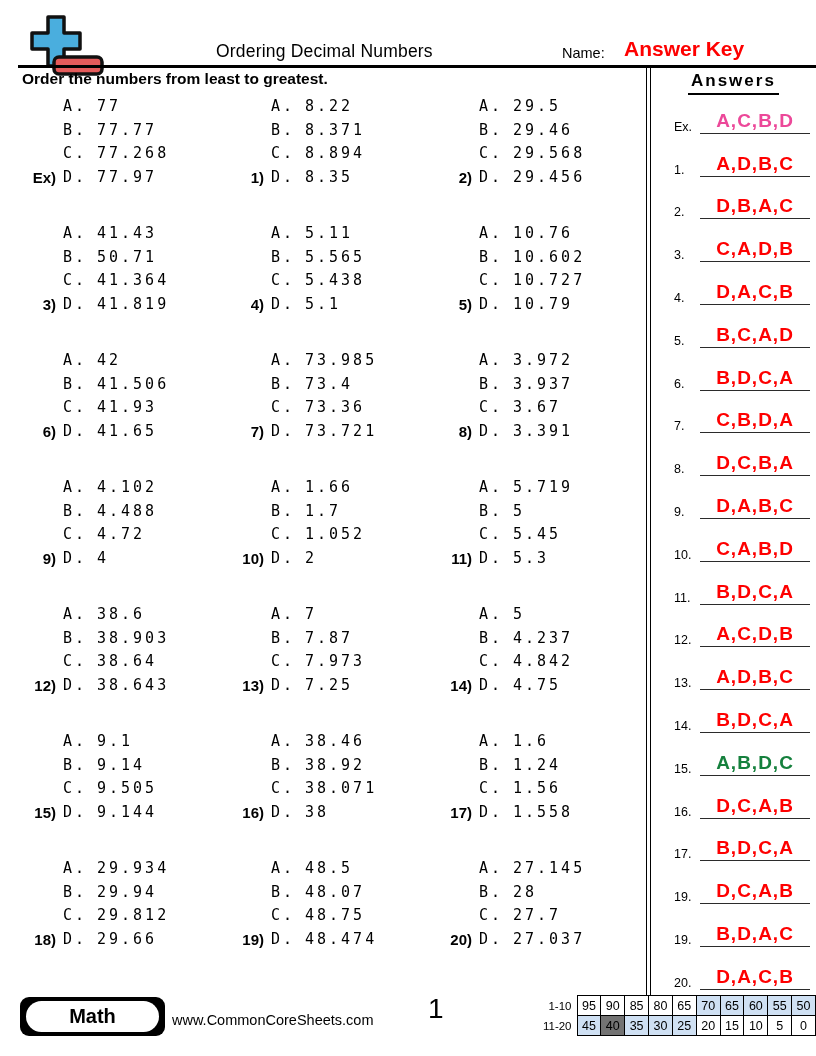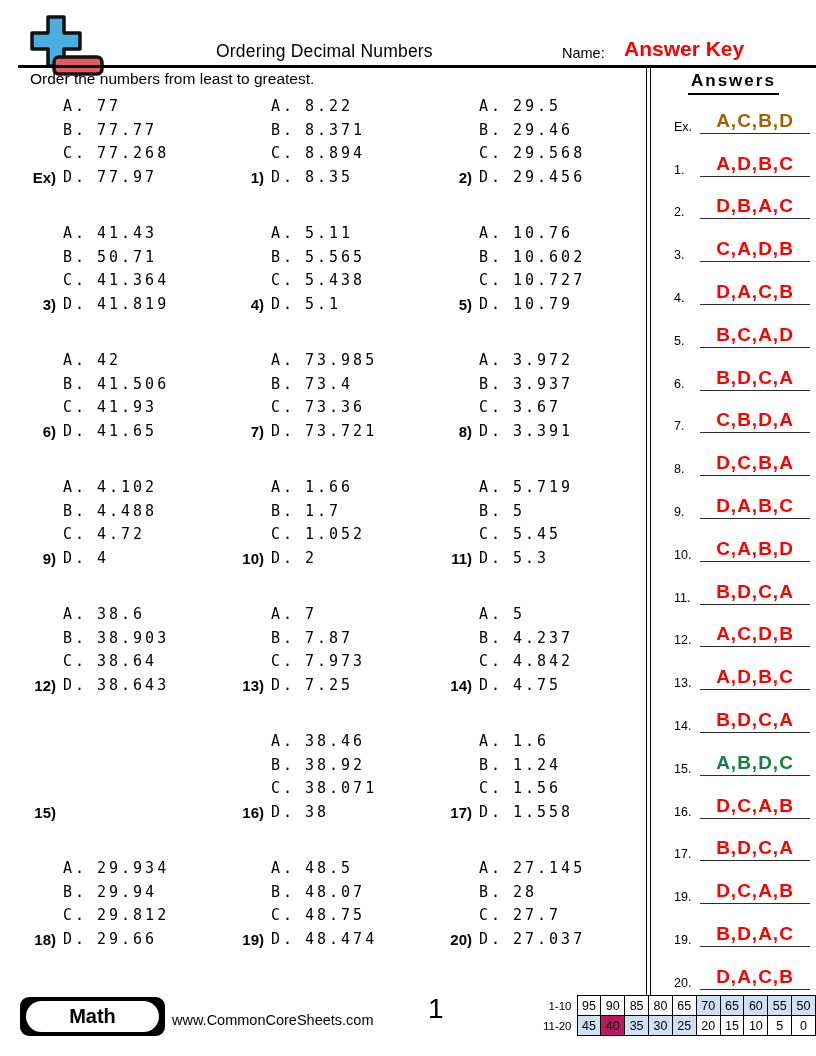--- a/index.html
+++ b/index.html
@@ -6,21 +6,21 @@
   .page {
     position:relative; width:816px; height:1056px; background:#fff;
     font-family:"Liberation Sans", sans-serif; color:#000; overflow:hidden;
   }
   
   .logo { position:absolute; left:26px; top:14px; }
   .title { position:absolute; left:216px; top:41px; font-size:17.5px; letter-spacing:0.2px; }
   .name-label { position:absolute; left:562px; top:45px; font-size:14.5px; }
   .name-value { position:absolute; left:624px; top:37px; font-size:21px; font-weight:bold; color:#fe0000; }
   .hrule { position:absolute; left:18px; right:0; top:65px; height:2.5px; background:#000; }
-  .instruction { position:absolute; left:22px; top:70px; font-size:15.5px; font-weight:normal;margin-left:8px; }
+  .instruction { position:absolute; left:22px; top:70px; font-size:15.5px; font-weight:bold; }
   
   .problems-grid {
     position:absolute; left:20px; top:95px; width:624px;
     display:grid; grid-template-columns:208px 208px 208px; row-gap:33px;
   }
   .problem-cell { display:flex; align-items:flex-end; }
   .p-num { width:36px; text-align:right; font-weight:bold; font-size:15px; padding-right:7px; line-height:23.5px; flex:none; }
   .p-opts { }
   .opt { line-height:23.5px; font-size:15px; font-family:"DejaVu Sans Mono", monospace; letter-spacing:3px; white-space:nowrap; }
   .opt-letter { display:inline-block; min-width:25px; margin-right:9px; }
@@ -193,20 +193,26 @@
         <div class="p-num">14)</div>
         <div class="p-opts">
           <div class="opt"><span class="opt-letter">A.</span><span class="opt-value">5</span></div>
           <div class="opt"><span class="opt-letter">B.</span><span class="opt-value">4.237</span></div>
           <div class="opt"><span class="opt-letter">C.</span><span class="opt-value">4.842</span></div>
           <div class="opt"><span class="opt-letter">D.</span><span class="opt-value">4.75</span></div>
         </div>
       </div>
       <div class="problem-cell">
         <div class="p-num">15)</div>
+        <div class="p-opts">
+          <div class="opt"><span class="opt-letter">A.</span><span class="opt-value">9.1</span></div>
+          <div class="opt"><span class="opt-letter">B.</span><span class="opt-value">9.14</span></div>
+          <div class="opt"><span class="opt-letter">C.</span><span class="opt-value">9.505</span></div>
+          <div class="opt"><span class="opt-letter">D.</span><span class="opt-value">9.144</span></div>
+        </div>
       </div>
       <div class="problem-cell">
         <div class="p-num">16)</div>
         <div class="p-opts">
           <div class="opt"><span class="opt-letter">A.</span><span class="opt-value">38.46</span></div>
           <div class="opt"><span class="opt-letter">B.</span><span class="opt-value">38.92</span></div>
           <div class="opt"><span class="opt-letter">C.</span><span class="opt-value">38.071</span></div>
           <div class="opt"><span class="opt-letter">D.</span><span class="opt-value">38</span></div>
         </div>
       </div>
@@ -246,21 +252,21 @@
           <div class="opt"><span class="opt-letter">D.</span><span class="opt-value">27.037</span></div>
         </div>
       </div>
     </div>
 
   <div class="vrule"></div>
   <div class="answers-title">Answers</div>
   <div class="answers-list">
       <div class="ans-row">
         <span class="ans-num">Ex.</span>
-        <div class="ans-line"><span class="ans-value" style="color: #a16207;">A,C,B,D</span></div>
+        <div class="ans-line"><span class="ans-value" style="color: #ec4899;">A,C,B,D</span></div>
       </div>
       <div class="ans-row">
         <span class="ans-num">1.</span>
         <div class="ans-line"><span class="ans-value" style="color: rgb(254, 0, 0);">A,D,B,C</span></div>
       </div>
       <div class="ans-row">
         <span class="ans-num">2.</span>
         <div class="ans-line"><span class="ans-value" style="color: rgb(254, 0, 0);">D,B,A,C</span></div>
       </div>
       <div class="ans-row">
@@ -355,21 +361,21 @@
           <td class="cell" style="background: rgb(255, 255, 255);">65</td>
           <td class="cell" style="background: rgb(207, 224, 243);">70</td>
           <td class="cell" style="background: rgb(207, 224, 243);">65</td>
           <td class="cell" style="background: rgb(207, 224, 243);">60</td>
           <td class="cell" style="background: rgb(207, 224, 243);">55</td>
           <td class="cell" style="background: rgb(207, 224, 243);">50</td>
         </tr>
         <tr>
           <td class="lbl">11-20</td>
           <td class="cell" style="background: rgb(207, 224, 243);">45</td>
-          <td class="cell" style="background: #be185d;">40</td>
+          <td class="cell" style="background: #737373;">40</td>
           <td class="cell" style="background: rgb(207, 224, 243);">35</td>
           <td class="cell" style="background: rgb(207, 224, 243);">30</td>
           <td class="cell" style="background: rgb(207, 224, 243);">25</td>
           <td class="cell" style="background: rgb(255, 255, 255);">20</td>
           <td class="cell" style="background: rgb(255, 255, 255);">15</td>
           <td class="cell" style="background: rgb(255, 255, 255);">10</td>
           <td class="cell" style="background: rgb(255, 255, 255);">5</td>
           <td class="cell" style="background: rgb(255, 255, 255);">0</td>
         </tr>
       </tbody>

